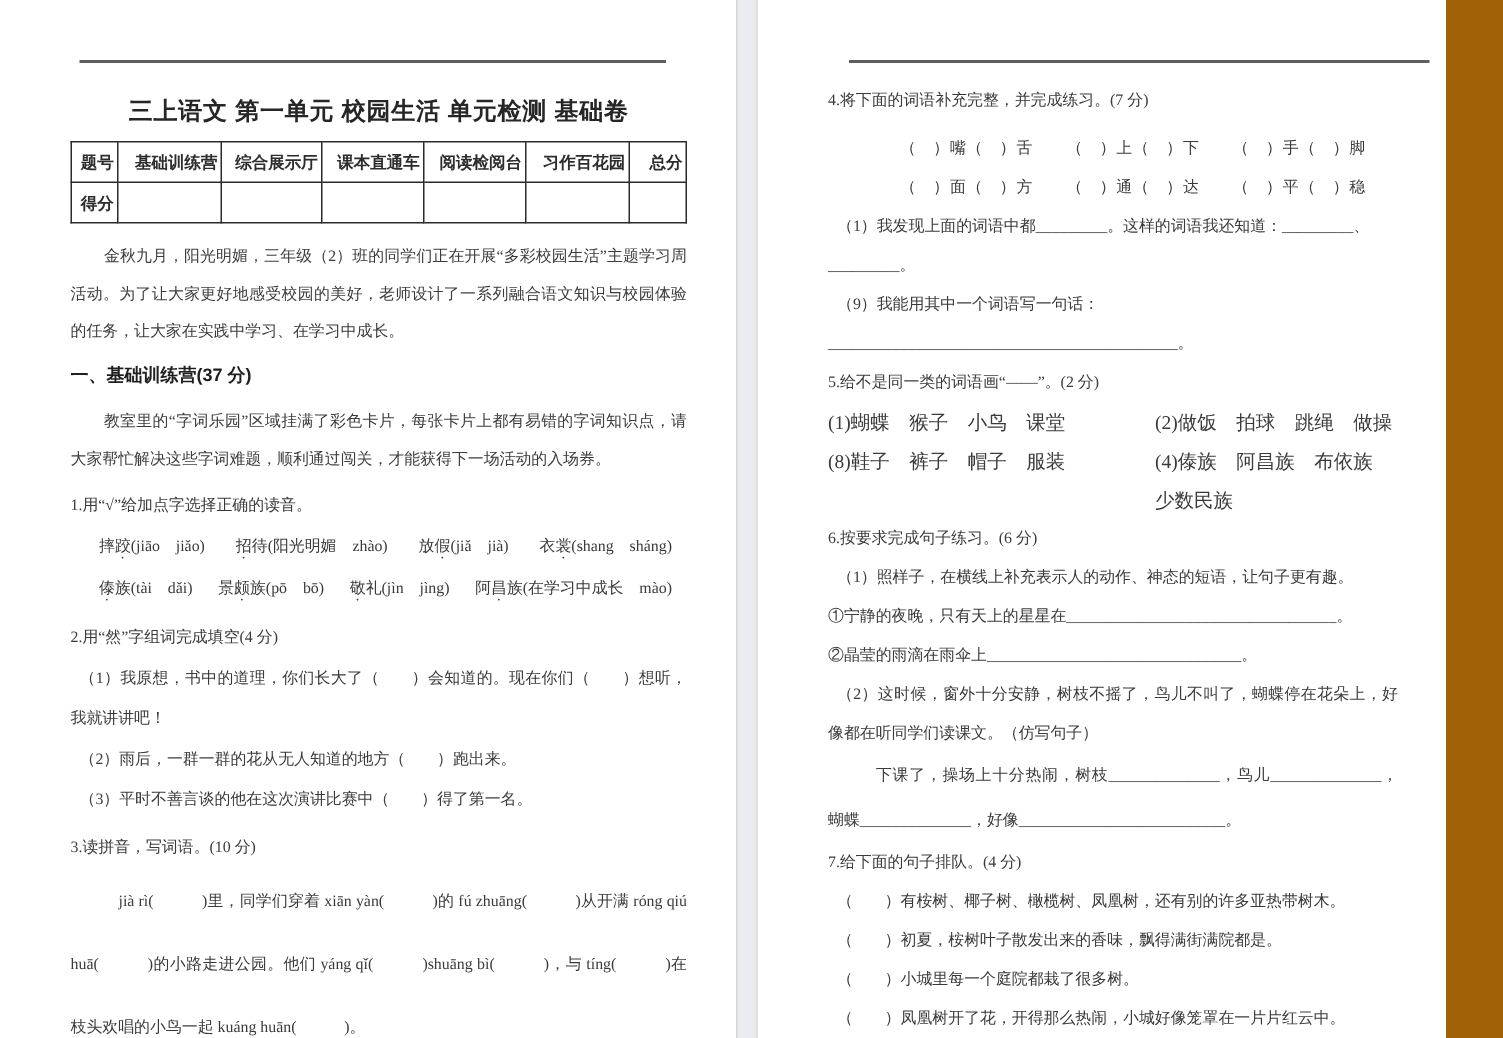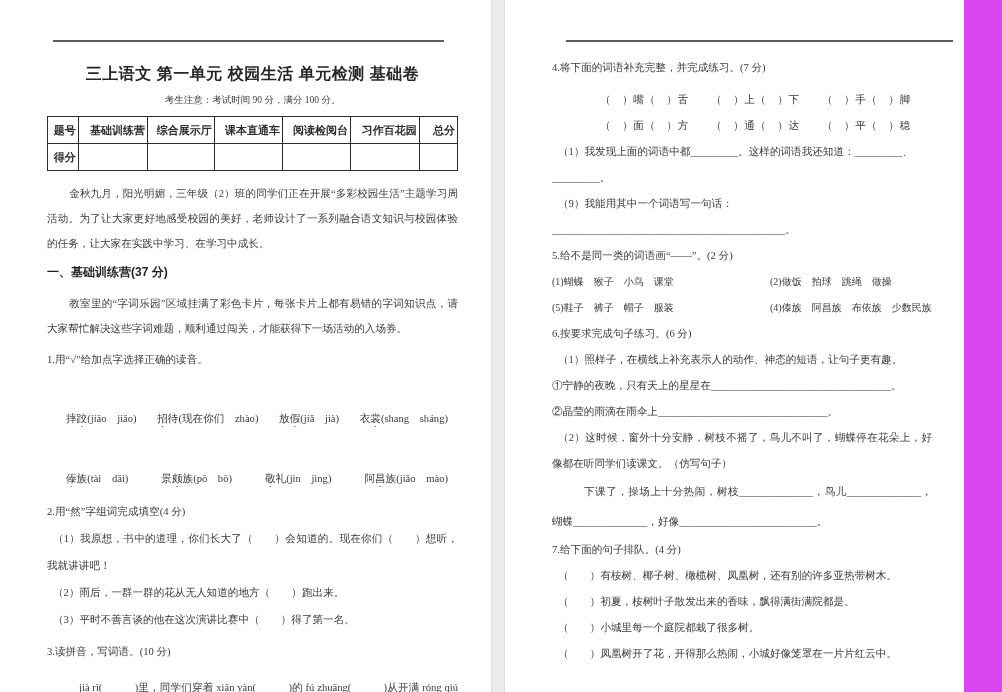--- a/index.html
+++ b/index.html
@@ -1,18 +1,18 @@
 <!DOCTYPE html>
 <html><head>
 <meta charset="utf-8">
 <style>
   html,body { margin:0; padding:0; background:#ffffff; }
   .canvas {
     position:relative; width:1002px; height:692px; overflow:hidden;
-    background:#d946ef; color:#3a3a3a;
+    background:#a16207; color:#3a3a3a;
     font-family:"Liberation Serif","DejaVu Serif",serif;
   }
   .page-gap {
     position:absolute; top:0; left:491px; width:14px; height:692px;
     background:#e9ebee; border-left:1px solid #dcdee2; border-right:1px solid #dcdee2;
     box-sizing:border-box;
   }
   .page { position:absolute; top:0; height:692px; background:#ffffff; box-sizing:border-box; }
   .page-left  { left:0; width:491px; padding:0 33px 0 47px; }
   .page-right { left:505px; width:459px; padding:0 32px 0 47px; }
@@ -44,48 +44,47 @@
   }
   .sec-heading {
     margin-top:8px; font-family:"Liberation Sans","DejaVu Sans",sans-serif;
     font-weight:bold; font-size:12px; color:#1f1f1f;
   }
   .q { font-size:10.6px; line-height:27px; color:#3a3a3a; }
   .stem { margin-top:5px; }
   .ind  { text-indent:6px; }
   .q1-row {
     display:flex; justify-content:space-between;
-    padding:0 10px 0 19px; font-size:10.6px; line-height:28px;margin-top:32px;
+    padding:0 10px 0 19px; font-size:10.6px; line-height:28px;
   }
   .dotted {
     text-emphasis:filled dot #3a3a3a; -webkit-text-emphasis:filled dot #3a3a3a;
     text-emphasis-position:under right; -webkit-text-emphasis-position:under right;
   }
   .q3-body { margin-top:2px; font-size:10.6px; line-height:42px; text-indent:32px; text-align:justify; }
 
   
   .r { font-size:10.6px; line-height:26px; color:#3a3a3a; }
   .first-stem { margin-top:55px; }
   .indent48 { padding-left:48px; letter-spacing:0.5px; }
-  .two-col { display:flex; font-size:10px; line-height:26px; }
+  .two-col { display:flex; font-size:13px; line-height:26px; }
   .two-col .col-a { width:218px; flex:none; }
   .two-col .col-b { flex:1; }
   .fill-para { font-size:10.6px; line-height:30px; text-indent:32px; text-align:justify; }
   .wrap2 { text-align:justify; }
 </style>
 </head>
 <body>
 
 <div class="canvas">
 
   <section class="page page-left">
     <div class="header-rule"></div>
 
     <h1 class="doc-title">三上语文 第一单元 校园生活 单元检测 基础卷</h1>
-    <p class="notice">考生注意：考试时间 90 分，满分 100 分。</p>
 
     <table class="score-table">
       <colgroup>
         <col style="width:7.5%">
           <col style="width:16.9%">
           <col style="width:16.3%">
         <col style="width:16.6%">
           <col style="width:16.6%">
           <col style="width:16.8%">
           <col style="width:9.3%">
@@ -113,29 +112,29 @@
       </table>
 
     <p class="para">金秋九月，阳光明媚，三年级（2）班的同学们正在开展“多彩校园生活”主题学习周活动。为了让大家更好地感受校园的美好，老师设计了一系列融合语文知识与校园体验的任务，让大家在实践中学习、在学习中成长。</p>
 
     <h2 class="sec-heading">一、基础训练营(37 分)</h2>
     <p class="para" style="margin-top:7px;">教室里的“字词乐园”区域挂满了彩色卡片，每张卡片上都有易错的字词知识点，请大家帮忙解决这些字词难题，顺利通过闯关，才能获得下一场活动的入场券。</p>
 
     <p class="q stem">1.用“√”给加点字选择正确的读音。</p>
     <div class="q1-row">
       <span><span>摔</span><span class="dotted">跤</span><span>(jiāo　jiǎo)</span></span>
-      <span><span></span><span class="dotted">招</span><span>待(现在你们　zhào)</span></span>
+      <span><span></span><span class="dotted">招</span><span>待(阳光明媚　zhào)</span></span>
       <span><span>放</span><span class="dotted">假</span><span>(jiǎ　jià)</span></span>
       <span><span>衣</span><span class="dotted">裳</span><span>(shang　sháng)</span></span>
     </div>
     <div class="q1-row">
       <span><span></span><span class="dotted">傣</span><span>族(tài　dǎi)</span></span>
       <span><span>景</span><span class="dotted">颇</span><span>族(pō　bō)</span></span>
       <span><span></span><span class="dotted">敬</span><span>礼(jìn　jìng)</span></span>
-      <span><span>阿</span><span class="dotted">昌</span><span>族(jiǎo　mào)</span></span>
+      <span><span>阿</span><span class="dotted">昌</span><span>族(在学习中成长　mào)</span></span>
     </div>
 
     <p class="q stem">2.用“然”字组词完成填空(4 分)</p>
     <p class="q ind wrap2">（1）我原想，书中的道理，你们长大了（　　）会知道的。现在你们（　　）想听，我就讲讲吧！</p>
     <p class="q ind">（2）雨后，一群一群的花从无人知道的地方（　　）跑出来。</p>
     <p class="q ind">（3）平时不善言谈的他在这次演讲比赛中（　　）得了第一名。</p>
 
     <p class="q stem">3.读拼音，写词语。(10 分)</p>
     <p class="q3-body">jià rì(　　　)里，同学们穿着 xiān yàn(　　　)的 fú zhuāng(　　　)从开满 róng qiú huā(　　　)的小路走进公园。他们 yáng qǐ(　　　)shuāng bì(　　　)，与 tíng(　　　)在枝头欢唱的小鸟一起 kuáng huān(　　　)。</p>
   </section>
@@ -150,21 +149,21 @@
     <p class="r indent48">（　）面（　）方　　（　）通（　）达　　（　）平（　）稳</p>
     <p class="r ind">（1）我发现上面的词语中都_________。这样的词语我还知道：_________、_________。</p>
     <p class="r ind">（9）我能用其中一个词语写一句话：____________________________________________。</p>
 
     <p class="r">5.给不是同一类的词语画“——”。(2 分)</p>
     <div class="two-col">
       <span class="col-a">(1)蝴蝶　猴子　小鸟　课堂</span>
       <span class="col-b">(2)做饭　拍球　跳绳　做操</span>
     </div>
     <div class="two-col">
-      <span class="col-a">(5)鞋子　裤子　帽子　服装</span>
+      <span class="col-a">(8)鞋子　裤子　帽子　服装</span>
       <span class="col-b">(4)傣族　阿昌族　布依族　少数民族</span>
     </div>
 
     <p class="r">6.按要求完成句子练习。(6 分)</p>
     <p class="r ind">（1）照样子，在横线上补充表示人的动作、神态的短语，让句子更有趣。</p>
     <p class="r">①宁静的夜晚，只有天上的星星在__________________________________。</p>
     <p class="r">②晶莹的雨滴在雨伞上________________________________。</p>
     <p class="r ind wrap2">（2）这时候，窗外十分安静，树枝不摇了，鸟儿不叫了，蝴蝶停在花朵上，好像都在听同学们读课文。（仿写句子）</p>
     <p class="fill-para">下课了，操场上十分热闹，树枝______________，鸟儿______________，蝴蝶______________，好像__________________________。</p>
 

